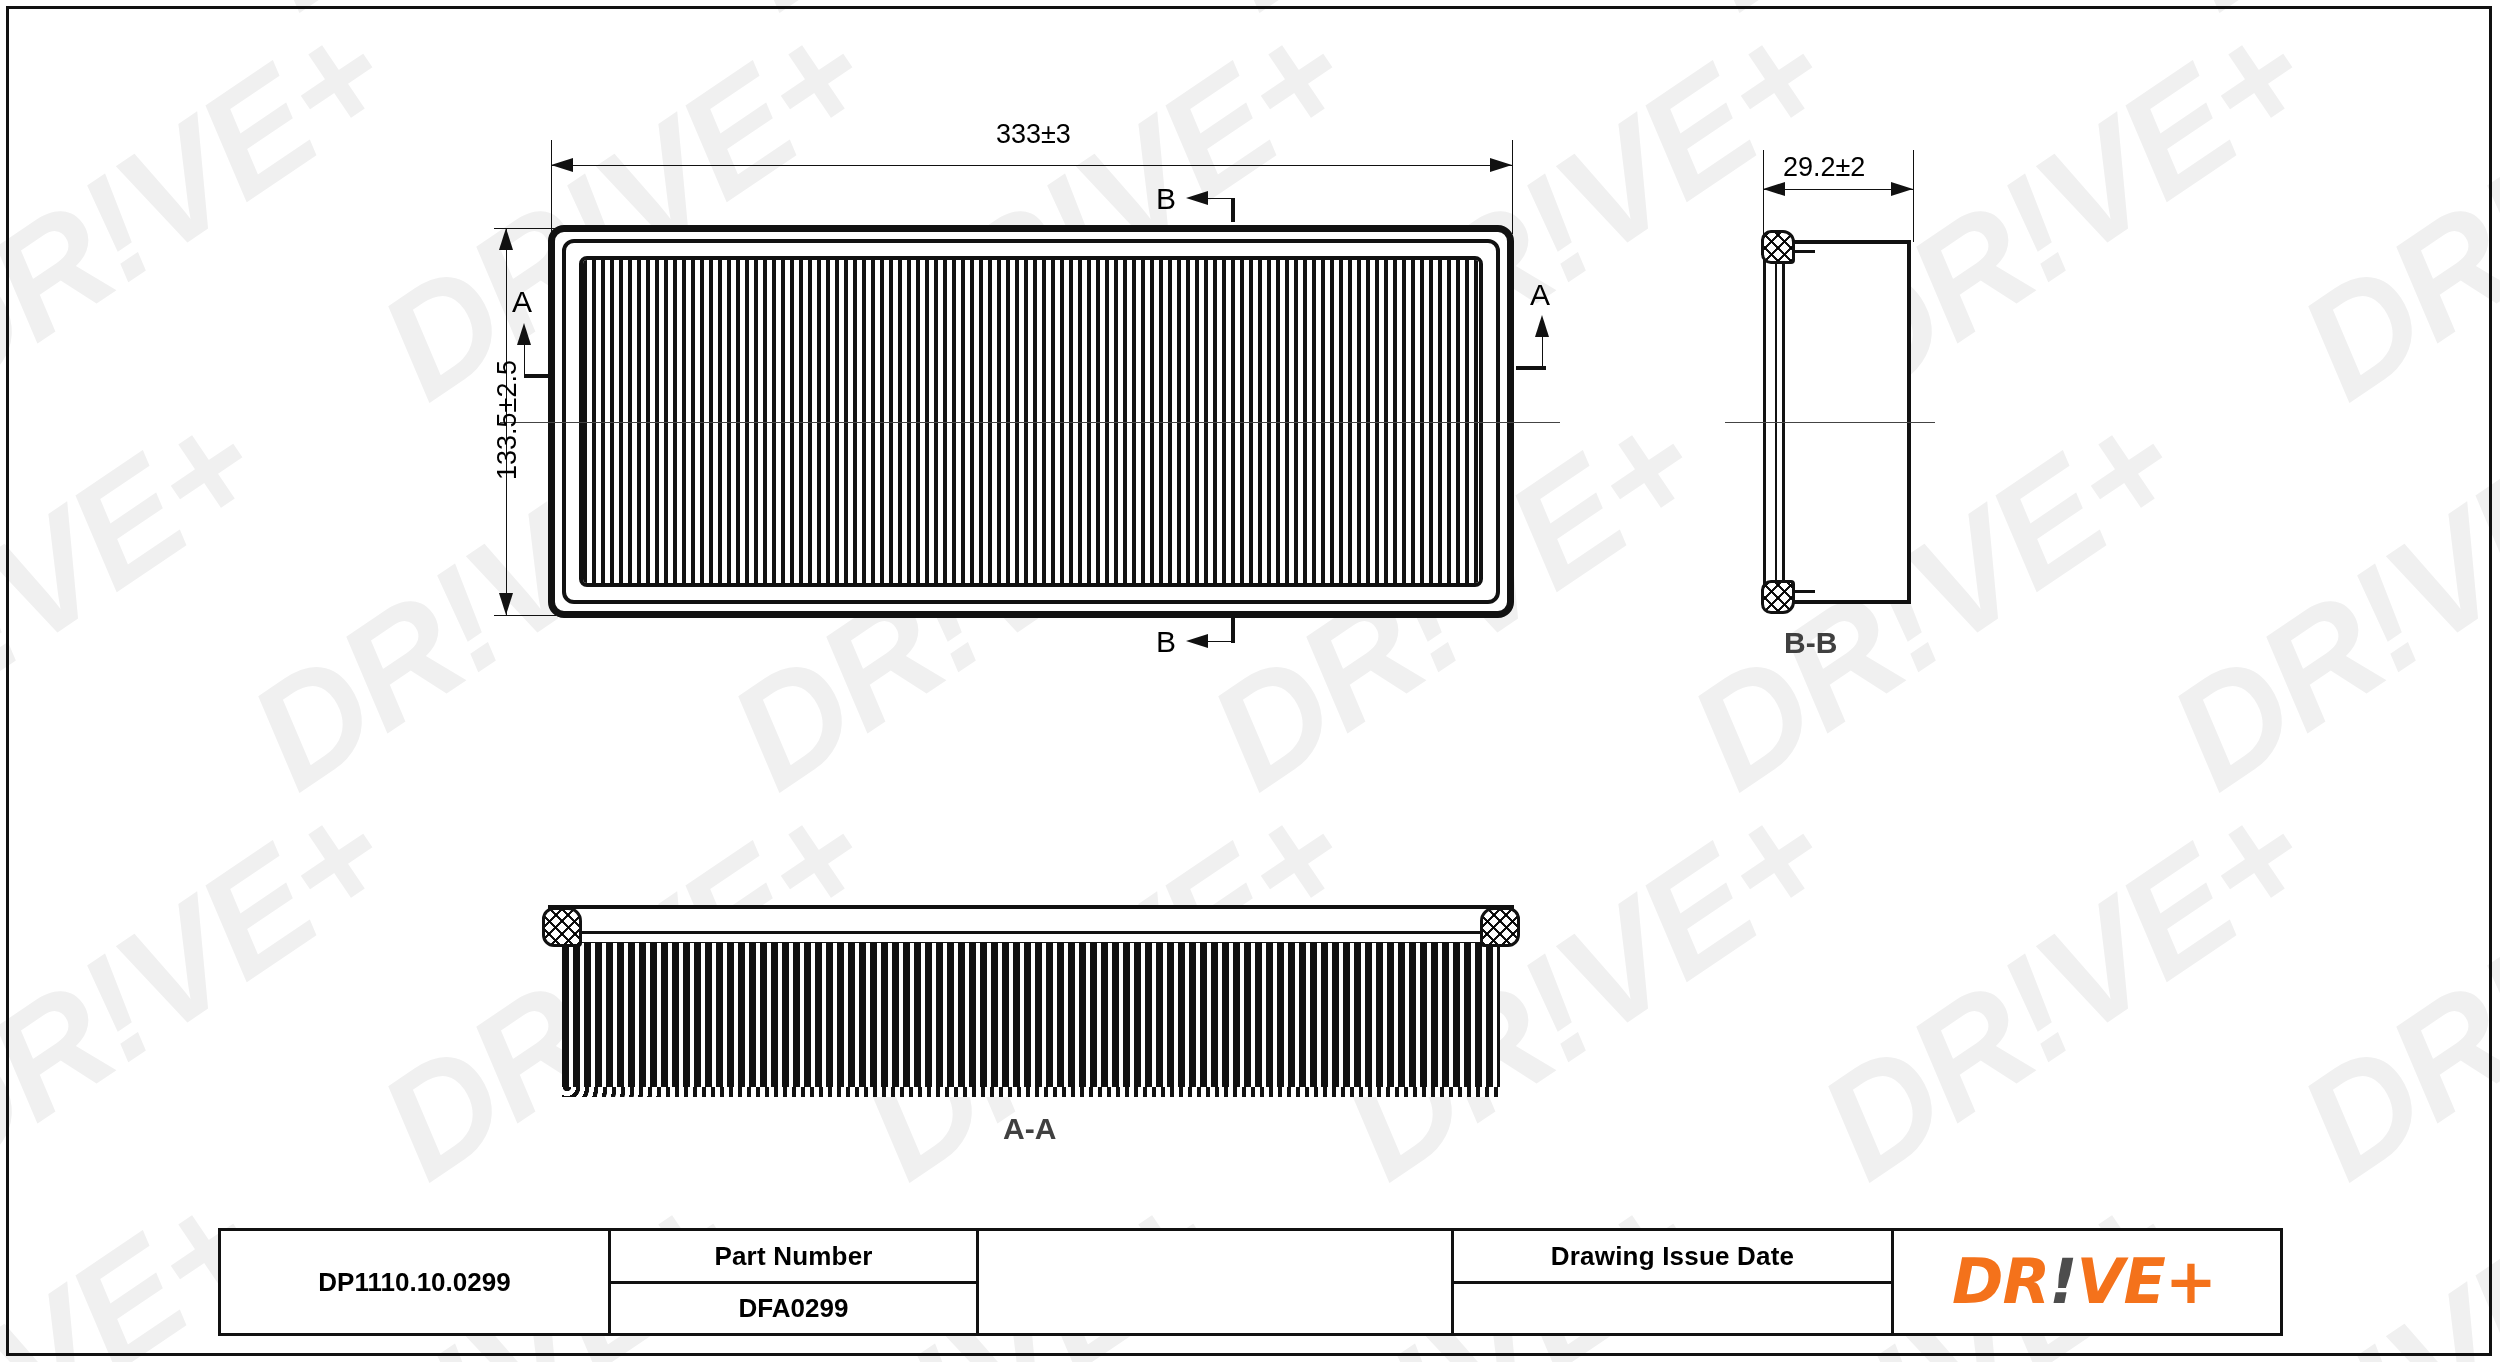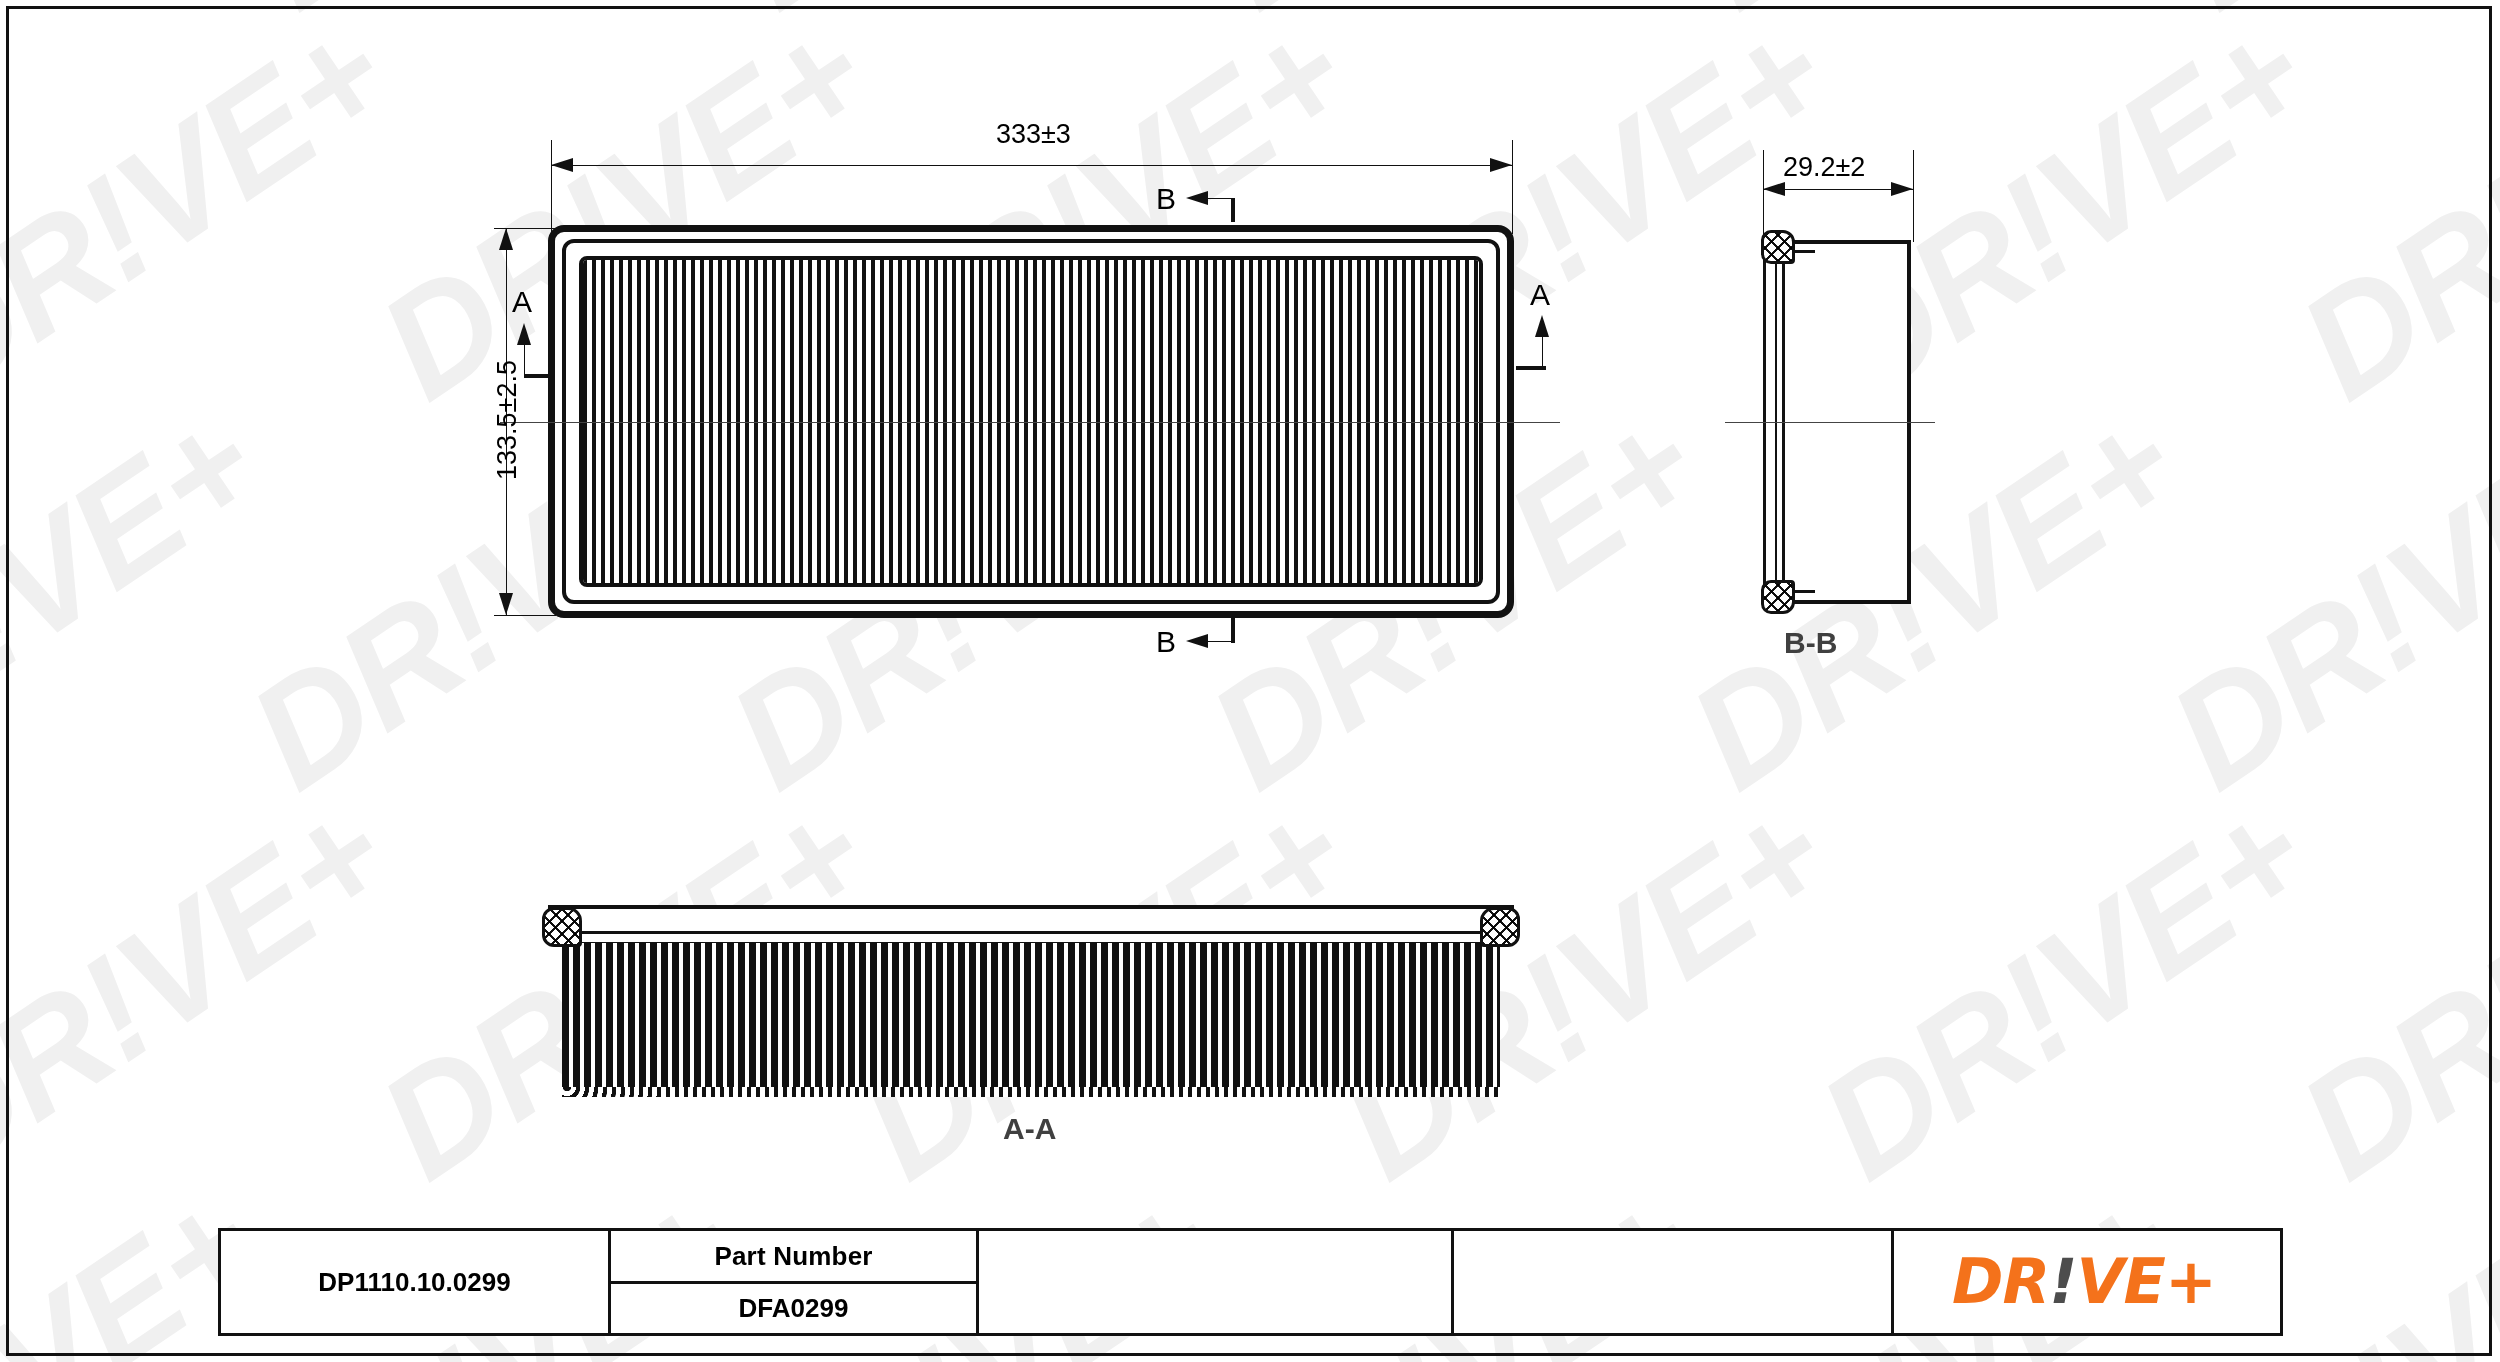--- a/index.html
+++ b/index.html
@@ -241,20 +241,21 @@
 
     <div class="tb-col" style="flex:0 0 368px;justify-content:space-between;">
       <div class="tb-head">Part Number</div>
       <div class="tb-val">DFA0299</div>
     </div>
 
     <div class="tb-col" style="flex:0 0 475px;">
     </div>
 
     <div class="tb-col" style="flex:0 0 440px;">
+      <div class="tb-head">Drawing Issue Date</div>
     </div>
 
     <div class="tb-col tb-logo">
       <div class="logo">
         <span class="o">DR</span><span class="g">!</span><span class="o">VE+</span>
       </div>
     </div>
 
   </div>
 

